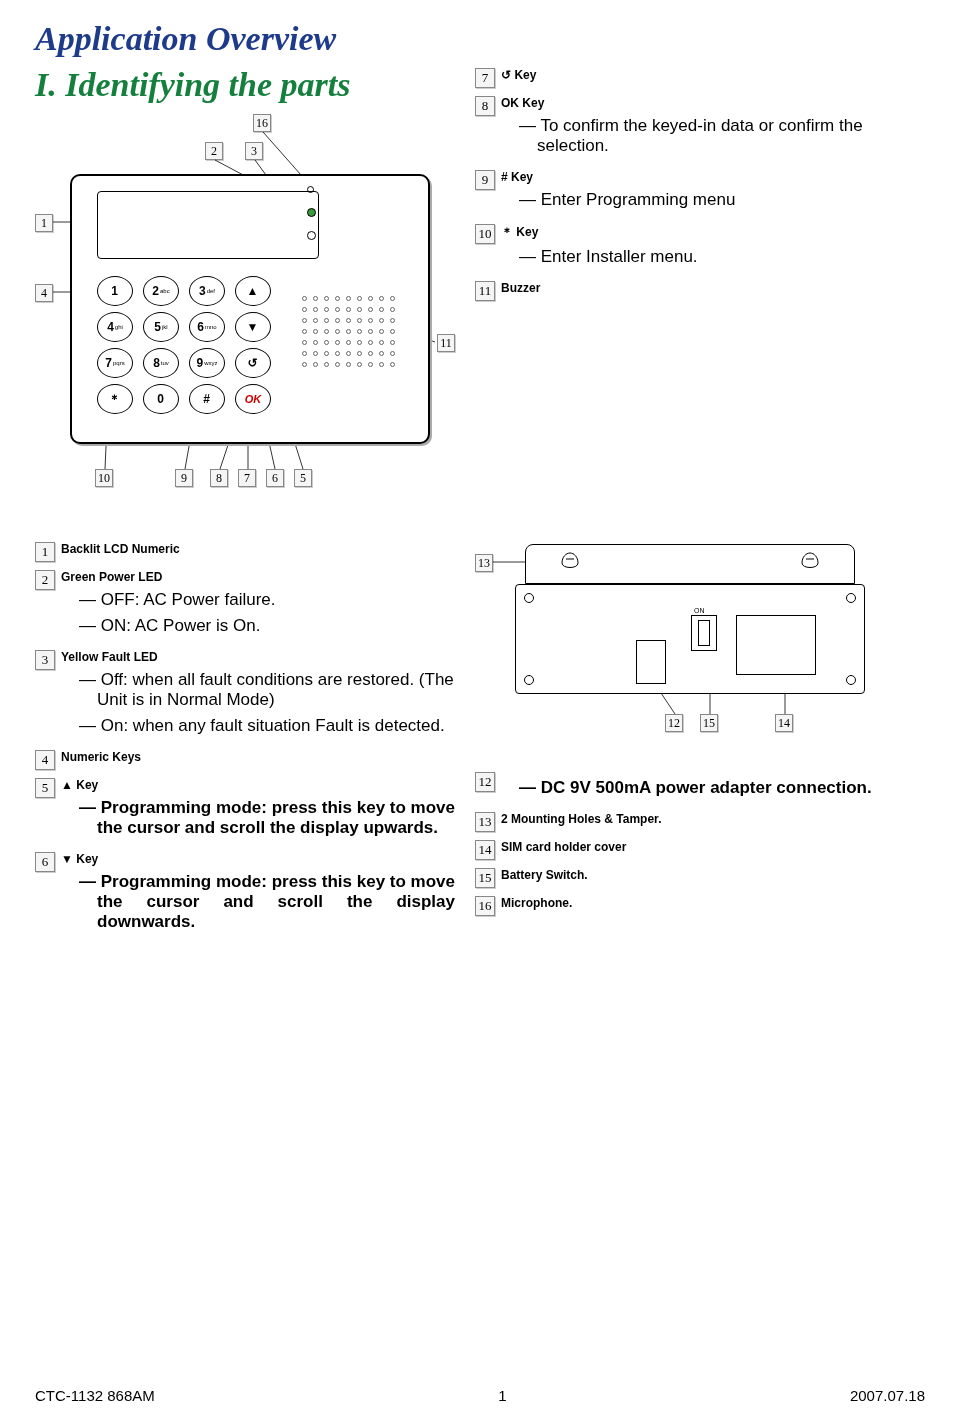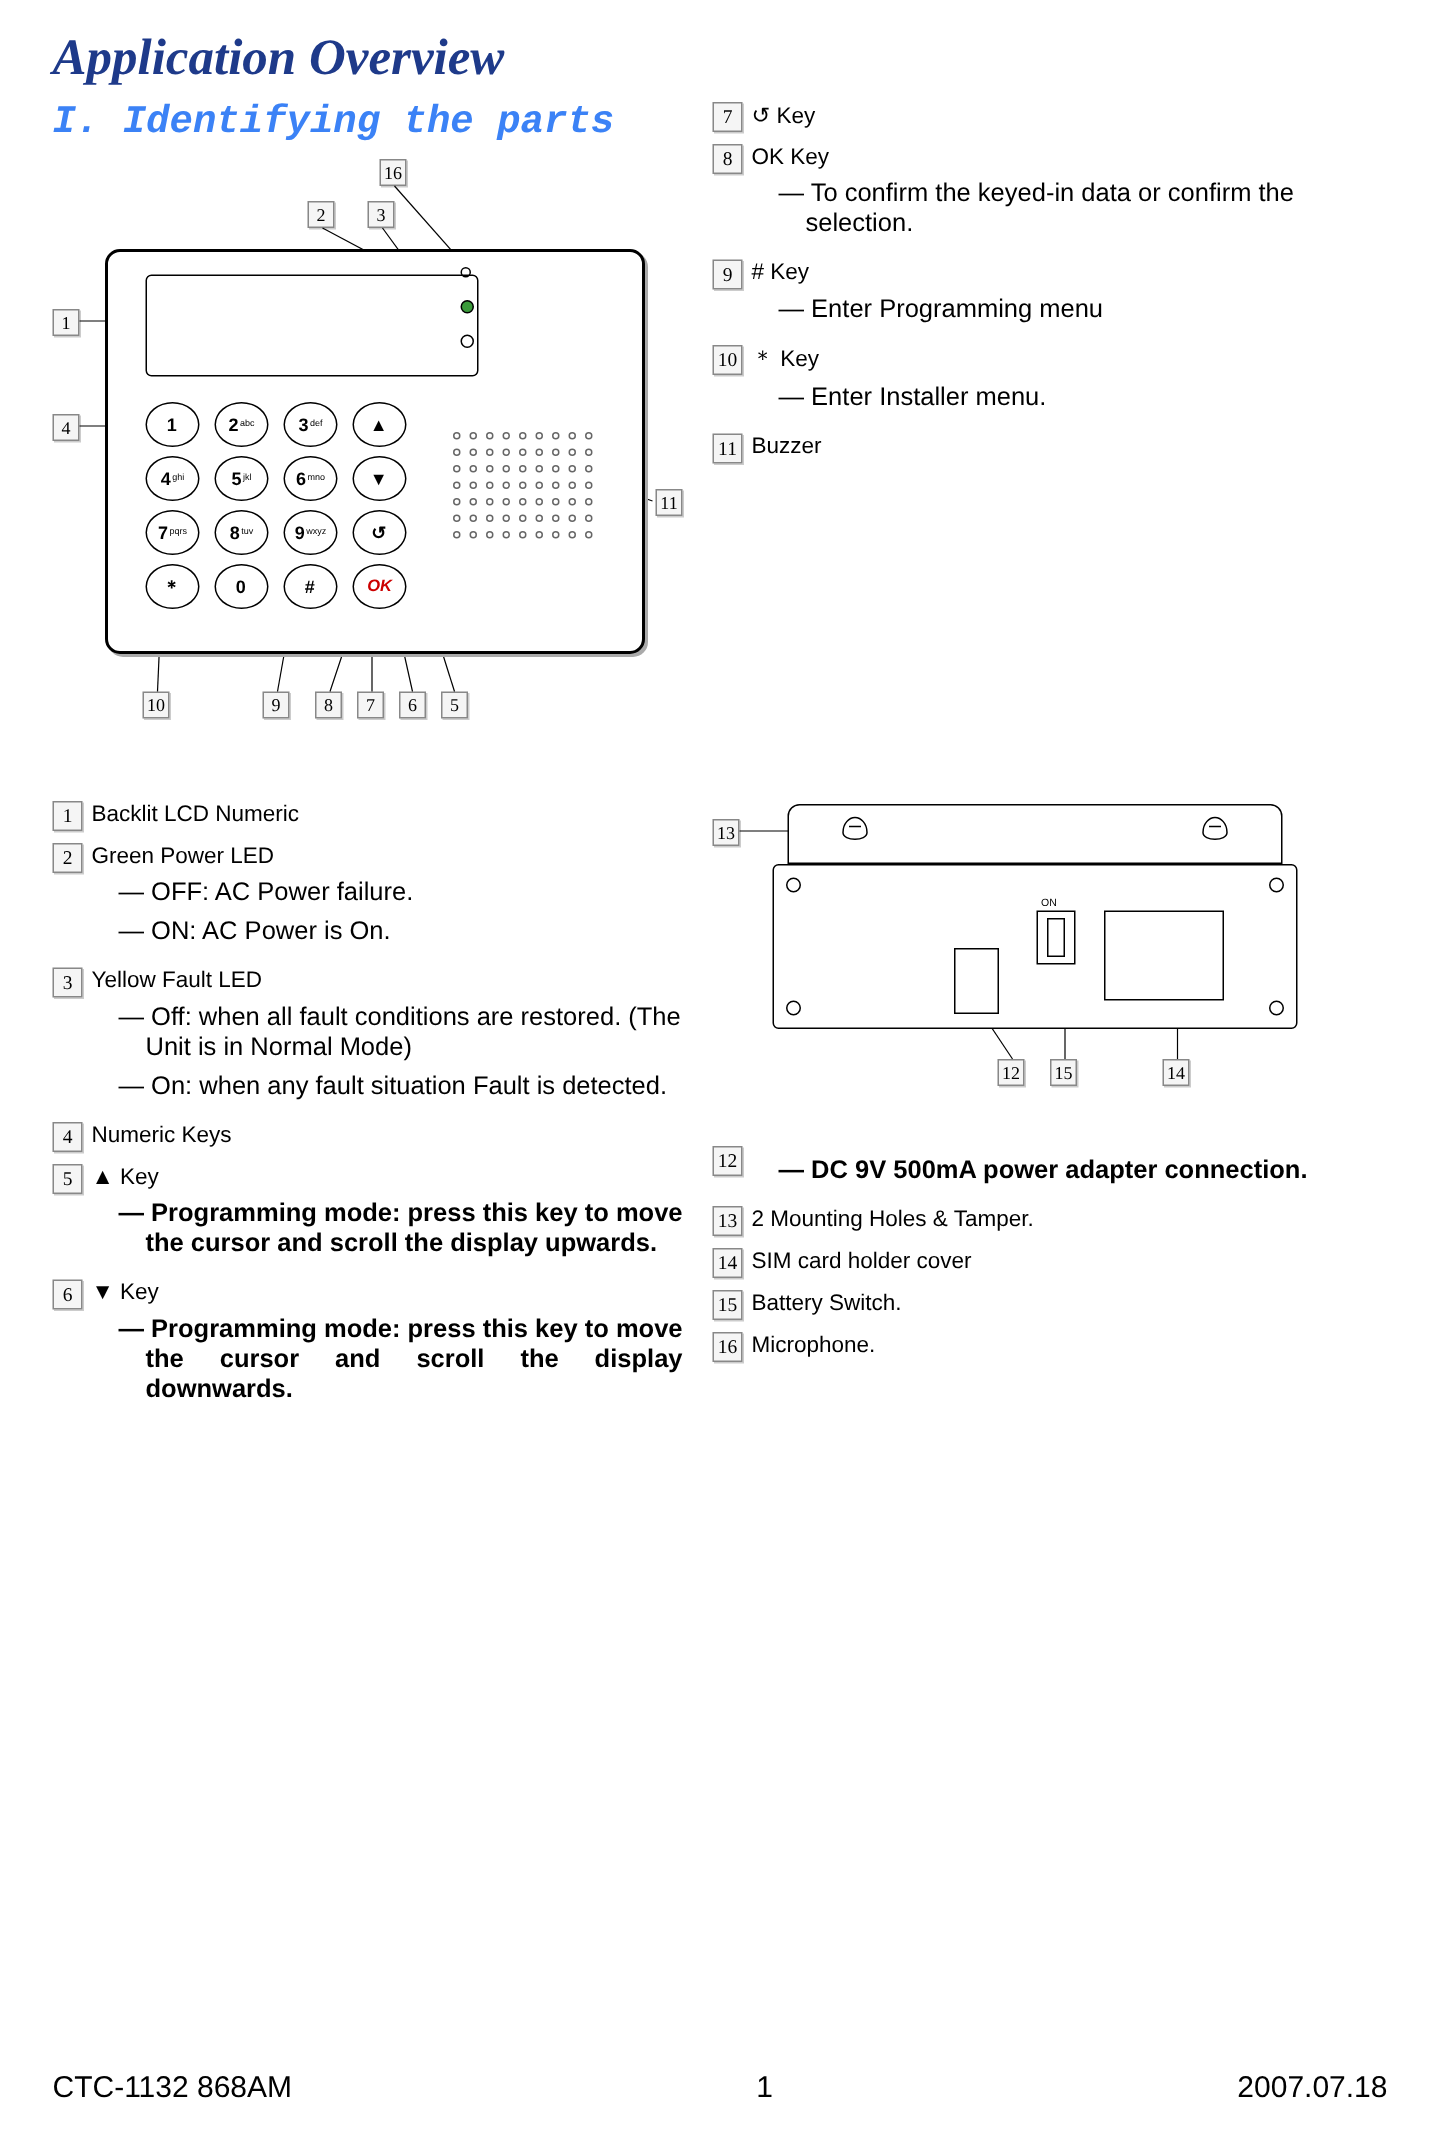--- a/index.html
+++ b/index.html
@@ -22,24 +22,24 @@
     font-style: italic;
     font-weight: bold;
     color: #1e3a8a;
     font-size: 34px;
     margin: 0 0 2px 0;
     font-family: "Times New Roman", serif;
   }
   .subtitle {
     font-style: italic;
     font-weight: bold;
-    color: #3b82f6;
-    font-size: 26px;
+    color: #15803d;
+    font-size: 34px;
     margin: 6px 0 10px 0;
-    font-family: Liberation Mono, monospace;
+    font-family: Liberation Serif, serif;
   }
   .columns {
     display: flex;
     gap: 20px;
   }
   .col-left {
     width: 420px;
   }
   .col-right {
     flex: 1;
@@ -54,21 +54,21 @@
     text-align: center;
     line-height: 18px;
     font-family: "Times New Roman", serif;
     padding: 0 2px;
     box-shadow: 1px 1px 0 #ccc;
     margin-right: 6px;
     vertical-align: top;
   }
   .item { margin: 8px 0; display: flex; align-items: flex-start; }
   .item-body { flex: 1; }
-  .item-title { font-weight: normal; font-size: 15px; }
+  .item-title { font-weight: bold; font-size: 12px; }
   .sub { margin: 6px 0 6px 18px; font-size: 17px; text-indent: -18px; padding-left: 18px; }
   .sub::before { content: "— "; }
   .justify { text-align: justify; font-weight: bold; }
 
   
   .figure1 {
     position: relative;
     width: 420px;
     height: 390px;
     margin-top: 10px;
@@ -147,21 +147,21 @@
   .screw { position:absolute; width:10px; height:10px; border:1px solid #000; border-radius:50%; }
   .hole-shape {
     position:absolute; width:28px; height:22px;
   }
   .hole-shape svg { width:100%; height:100%; }
   .recess { position:absolute; border:1px solid #000; }
   
   .footer {
     position:absolute; bottom: 18px; left:35px; right:35px;
     display:flex; justify-content:space-between;
-    font-size:20px;
+    font-size:15px;
   }
 </style>
 </head>
 <body>
 
 <div class="page">
   <h1 class="title">Application Overview</h1>
 
   <div class="columns">
 

